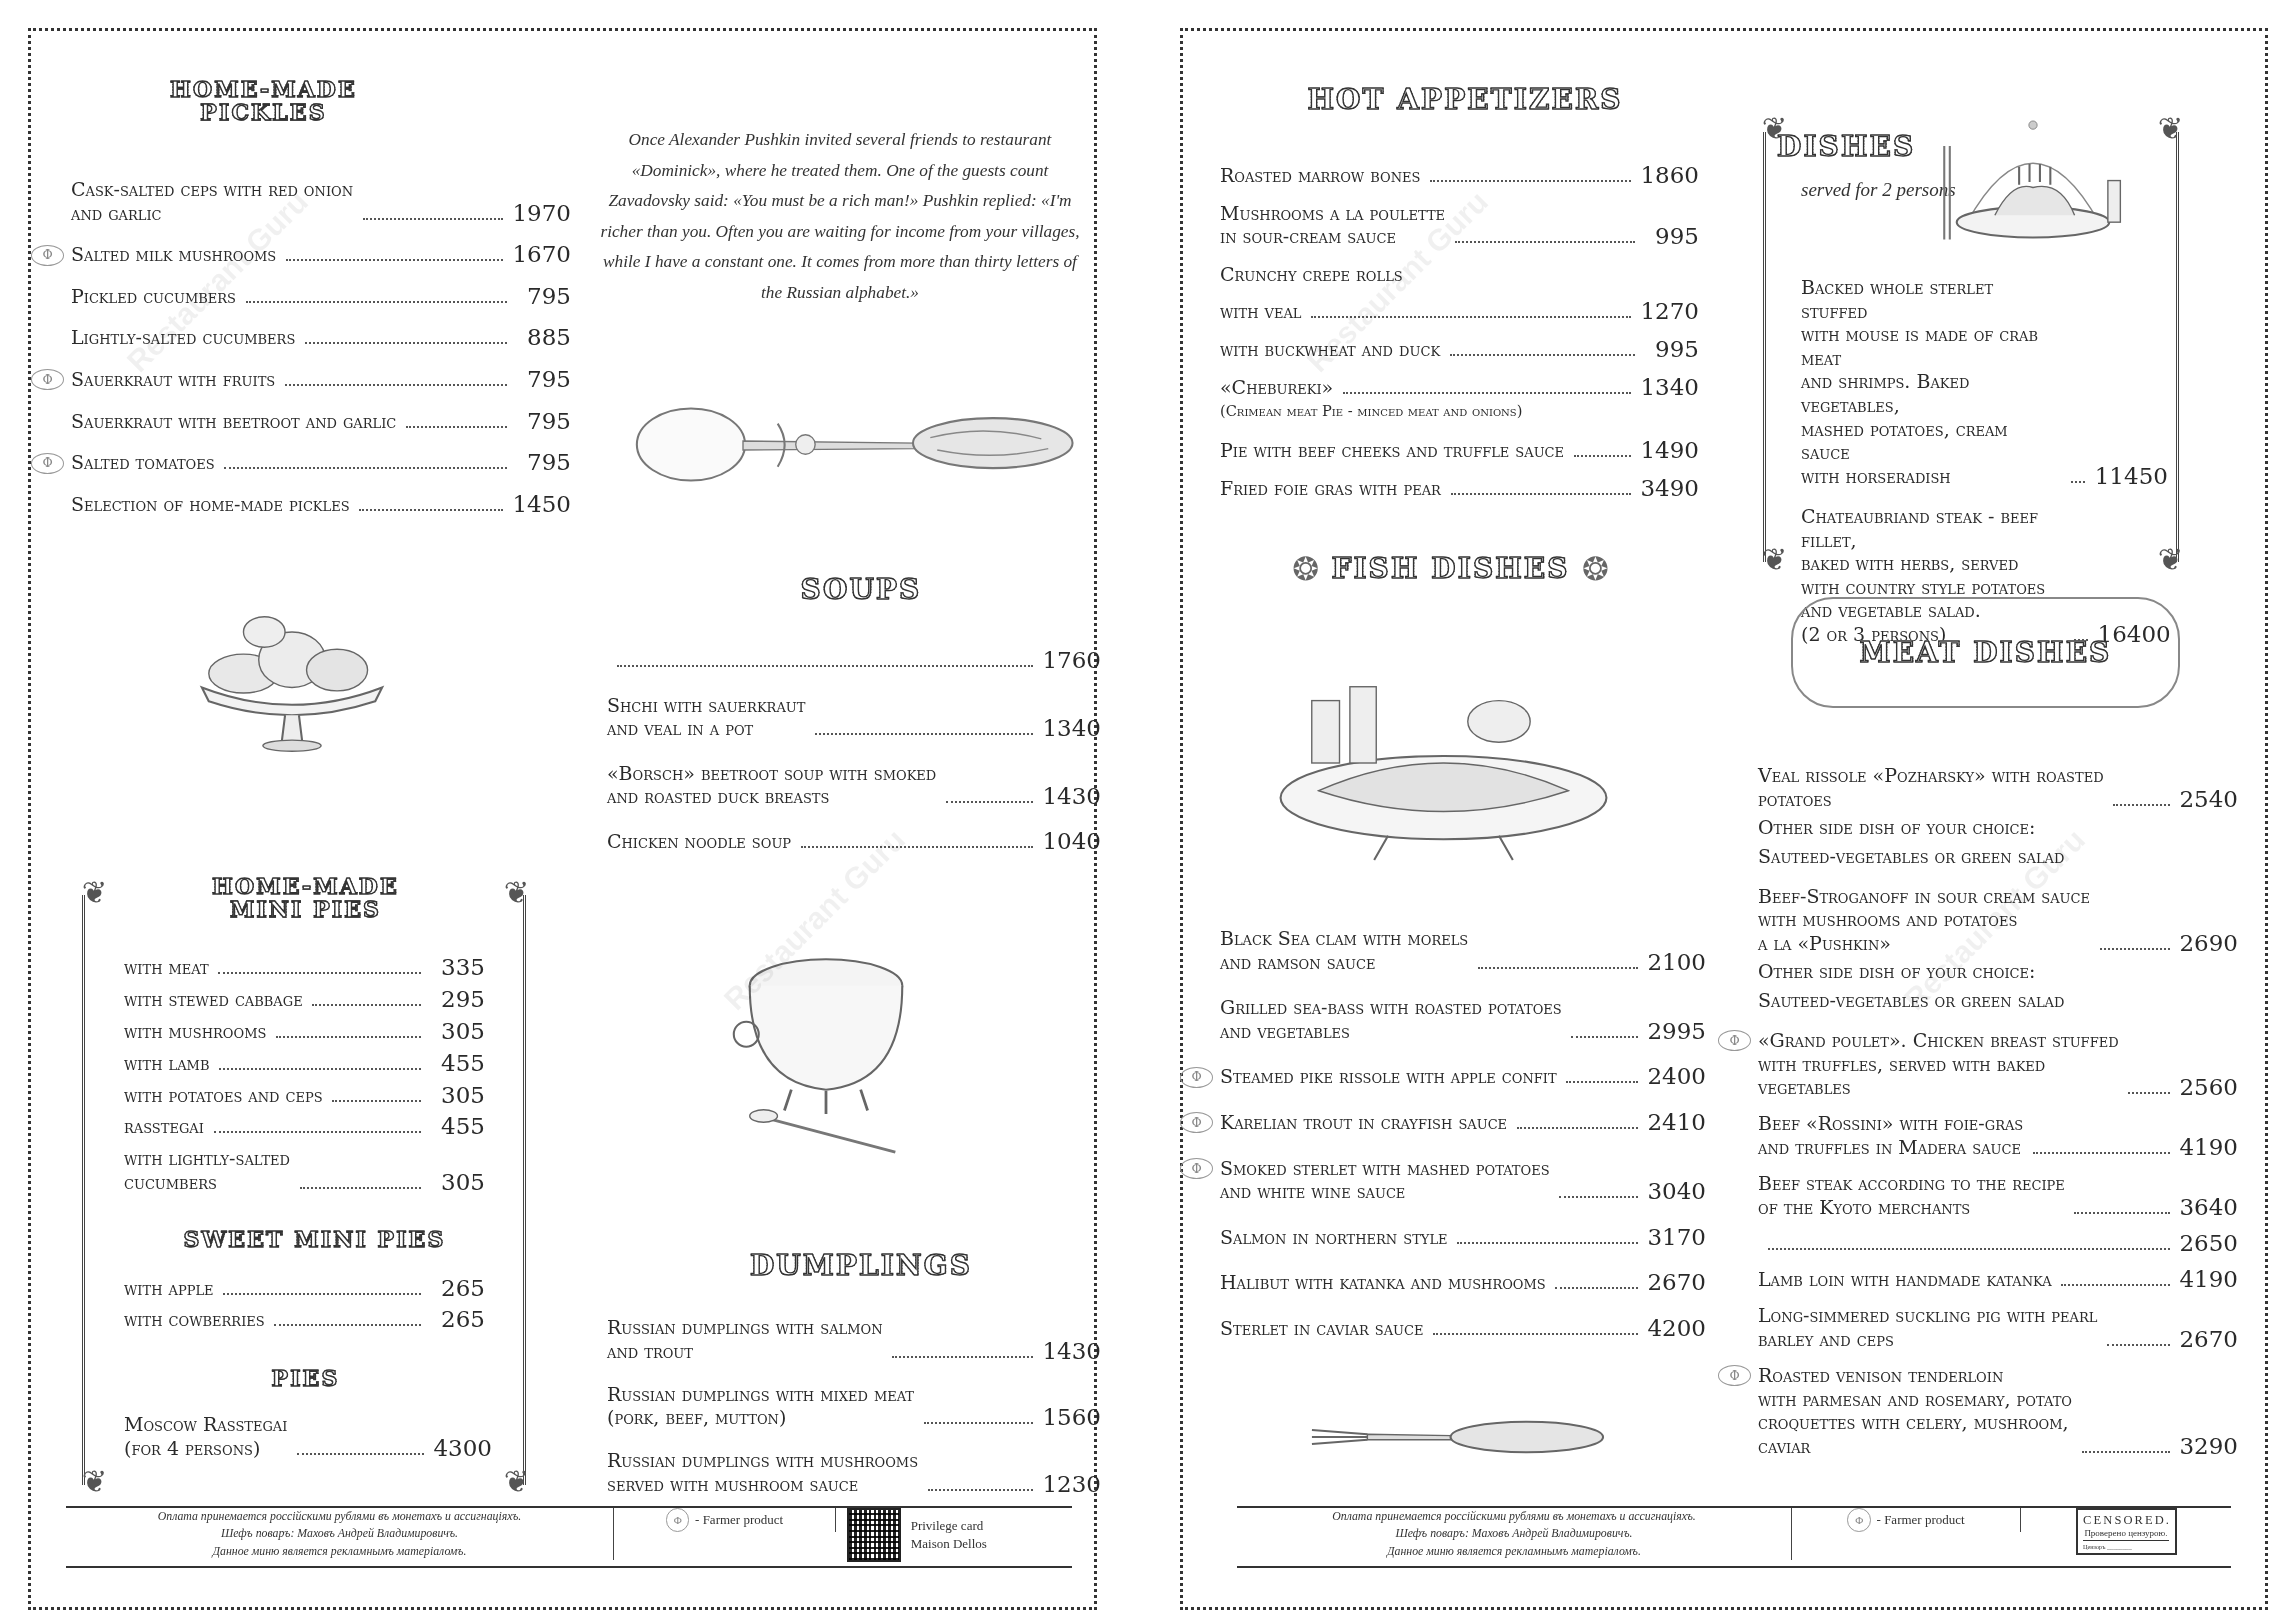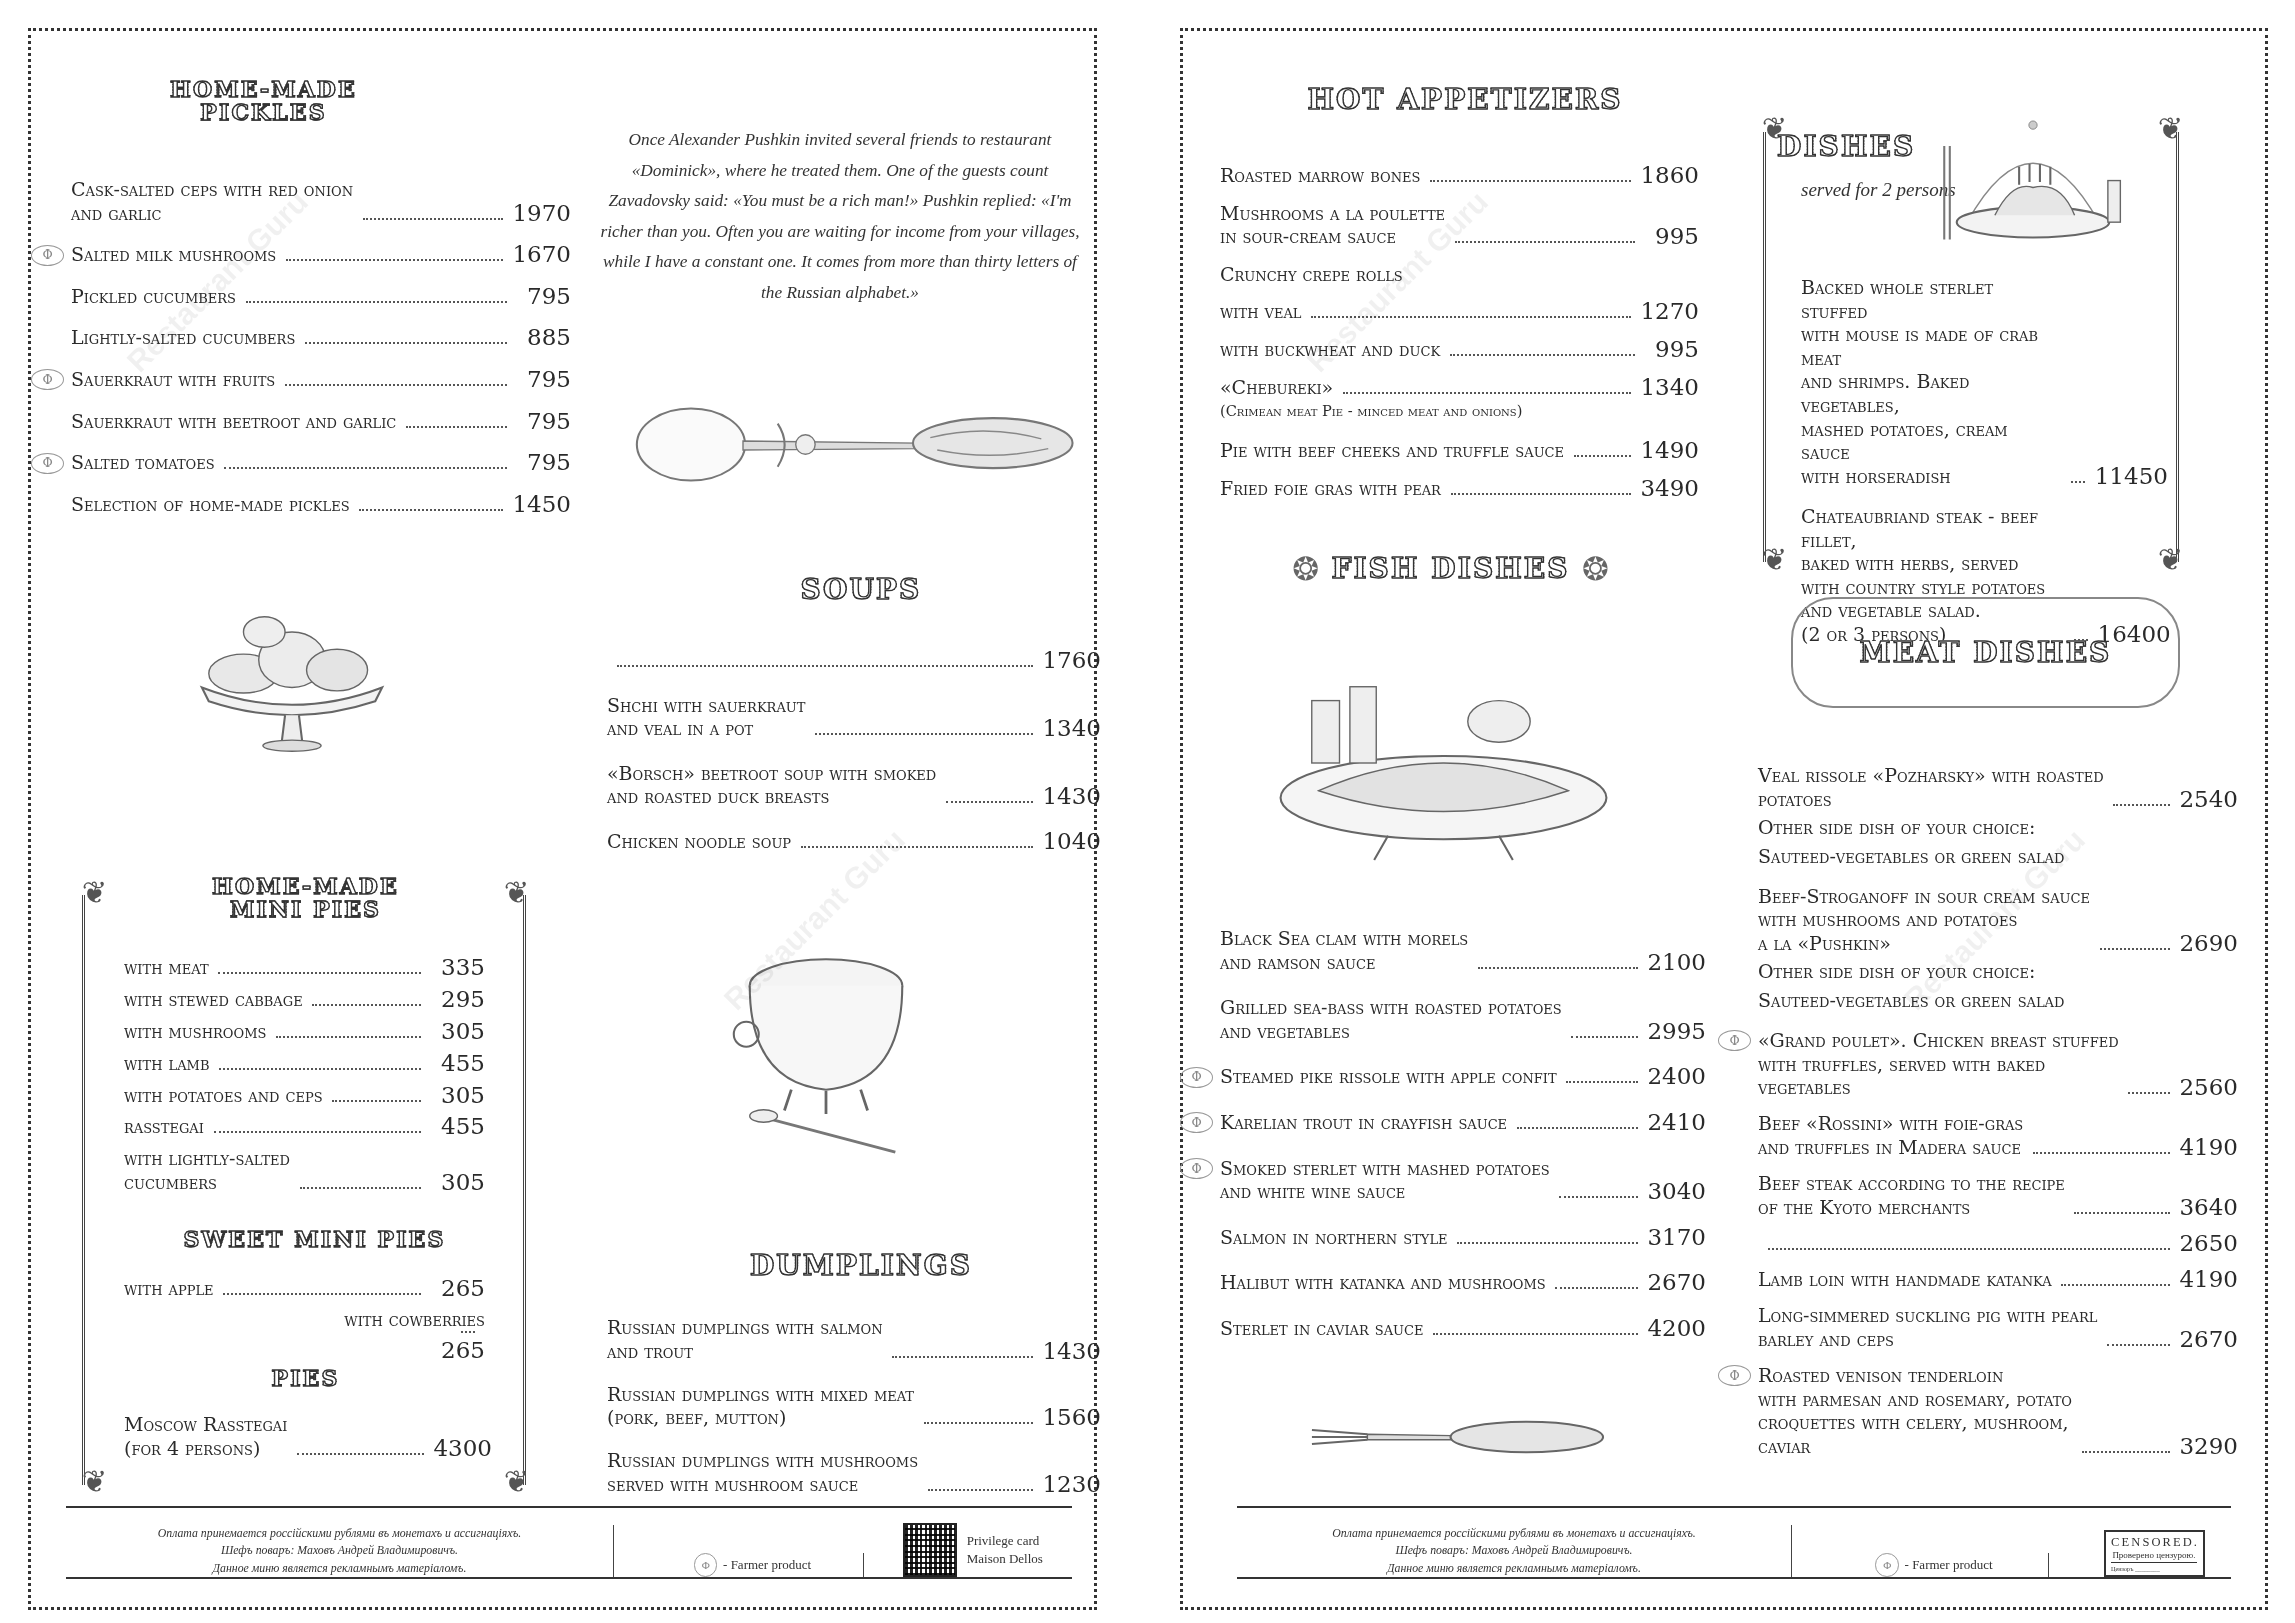--- a/index.html
+++ b/index.html
@@ -70,24 +70,23 @@
   
   .frame {
     position: absolute; border-left: 3.5px double #444; border-right: 3.5px double #444;
   }
   .leaf { position: absolute; width: 49px; height: 49px; color: #555; font-size: 30.5px; line-height: 49px; text-align: center; }
 
   .illus { position: absolute; }
 
   
   .footer {
-    position: absolute; display: flex; align-items: flex-end;
+    position: absolute; display: flex; align-items: flex-start;
     border-top: 2.8px solid #333; border-bottom: 2.8px solid #333;
-    height: 73px;
-    gap: 28px;
+    height: 62px;
   }
   .footer .cell { display: flex; align-items: center; justify-content: center; border-right: 1.4px solid #444; padding: 0 11px; }
   .footer .cell:last-child { border-right: none; }
   .footer .ru { flex-direction: column; font-family: "Liberation Serif", serif; font-style: italic; font-size: 11.8px; line-height: 17.3px; color: #333; text-align: center; }
   .footer .farmer-legend { font-family: "Liberation Serif", serif; font-size: 13px; color: #333; gap: 5.6px; }
   .footer .farmer-legend .mark { width: 23.6px; height: 23.6px; border: 1.4px solid #999; border-radius: 50%; display:flex; align-items:center; justify-content:center; color:#888; font-size:11px; }
   .qr { width: 54px; height: 54px; background:
       repeating-linear-gradient(90deg, #222 0 2.8px, #fff 2.8px 4.9px),
       repeating-linear-gradient(0deg, #222 0 2.1px, #fff 2.1px 5.6px);
       background-blend-mode: multiply; border: 2.8px solid #222; }
@@ -250,21 +249,21 @@
       </div>
     </div>
 
   <div class="abs heading h-big" style="left:92px; top:1200px; width:389px;">SWEET MINI PIES</div>
   <div class="abs" style="left:96px; top:1249px; width:361px;" id="sweet-list">
       <div class="item" style="margin-bottom: 7px;">
         <span class="name">with apple</span>
         <span class="dots"></span>
         <span class="price">265</span>
       </div>
-      <div class="item" style="margin-bottom: 7px; flex-direction: column;">
+      <div class="item" style="margin-bottom: 7px;">
         <span class="name">with cowberries</span>
         <span class="dots"></span>
         <span class="price">265</span>
       </div>
     </div>
 
   <div class="abs heading h-big" style="left:83px; top:1339px; width:389px;">PIES</div>
   <div class="abs" style="left:96px; top:1385px; width:368px;" id="pies-list">
       <div class="item" style="margin-bottom: 7px;">
         <span class="name">Moscow Rasstegai

